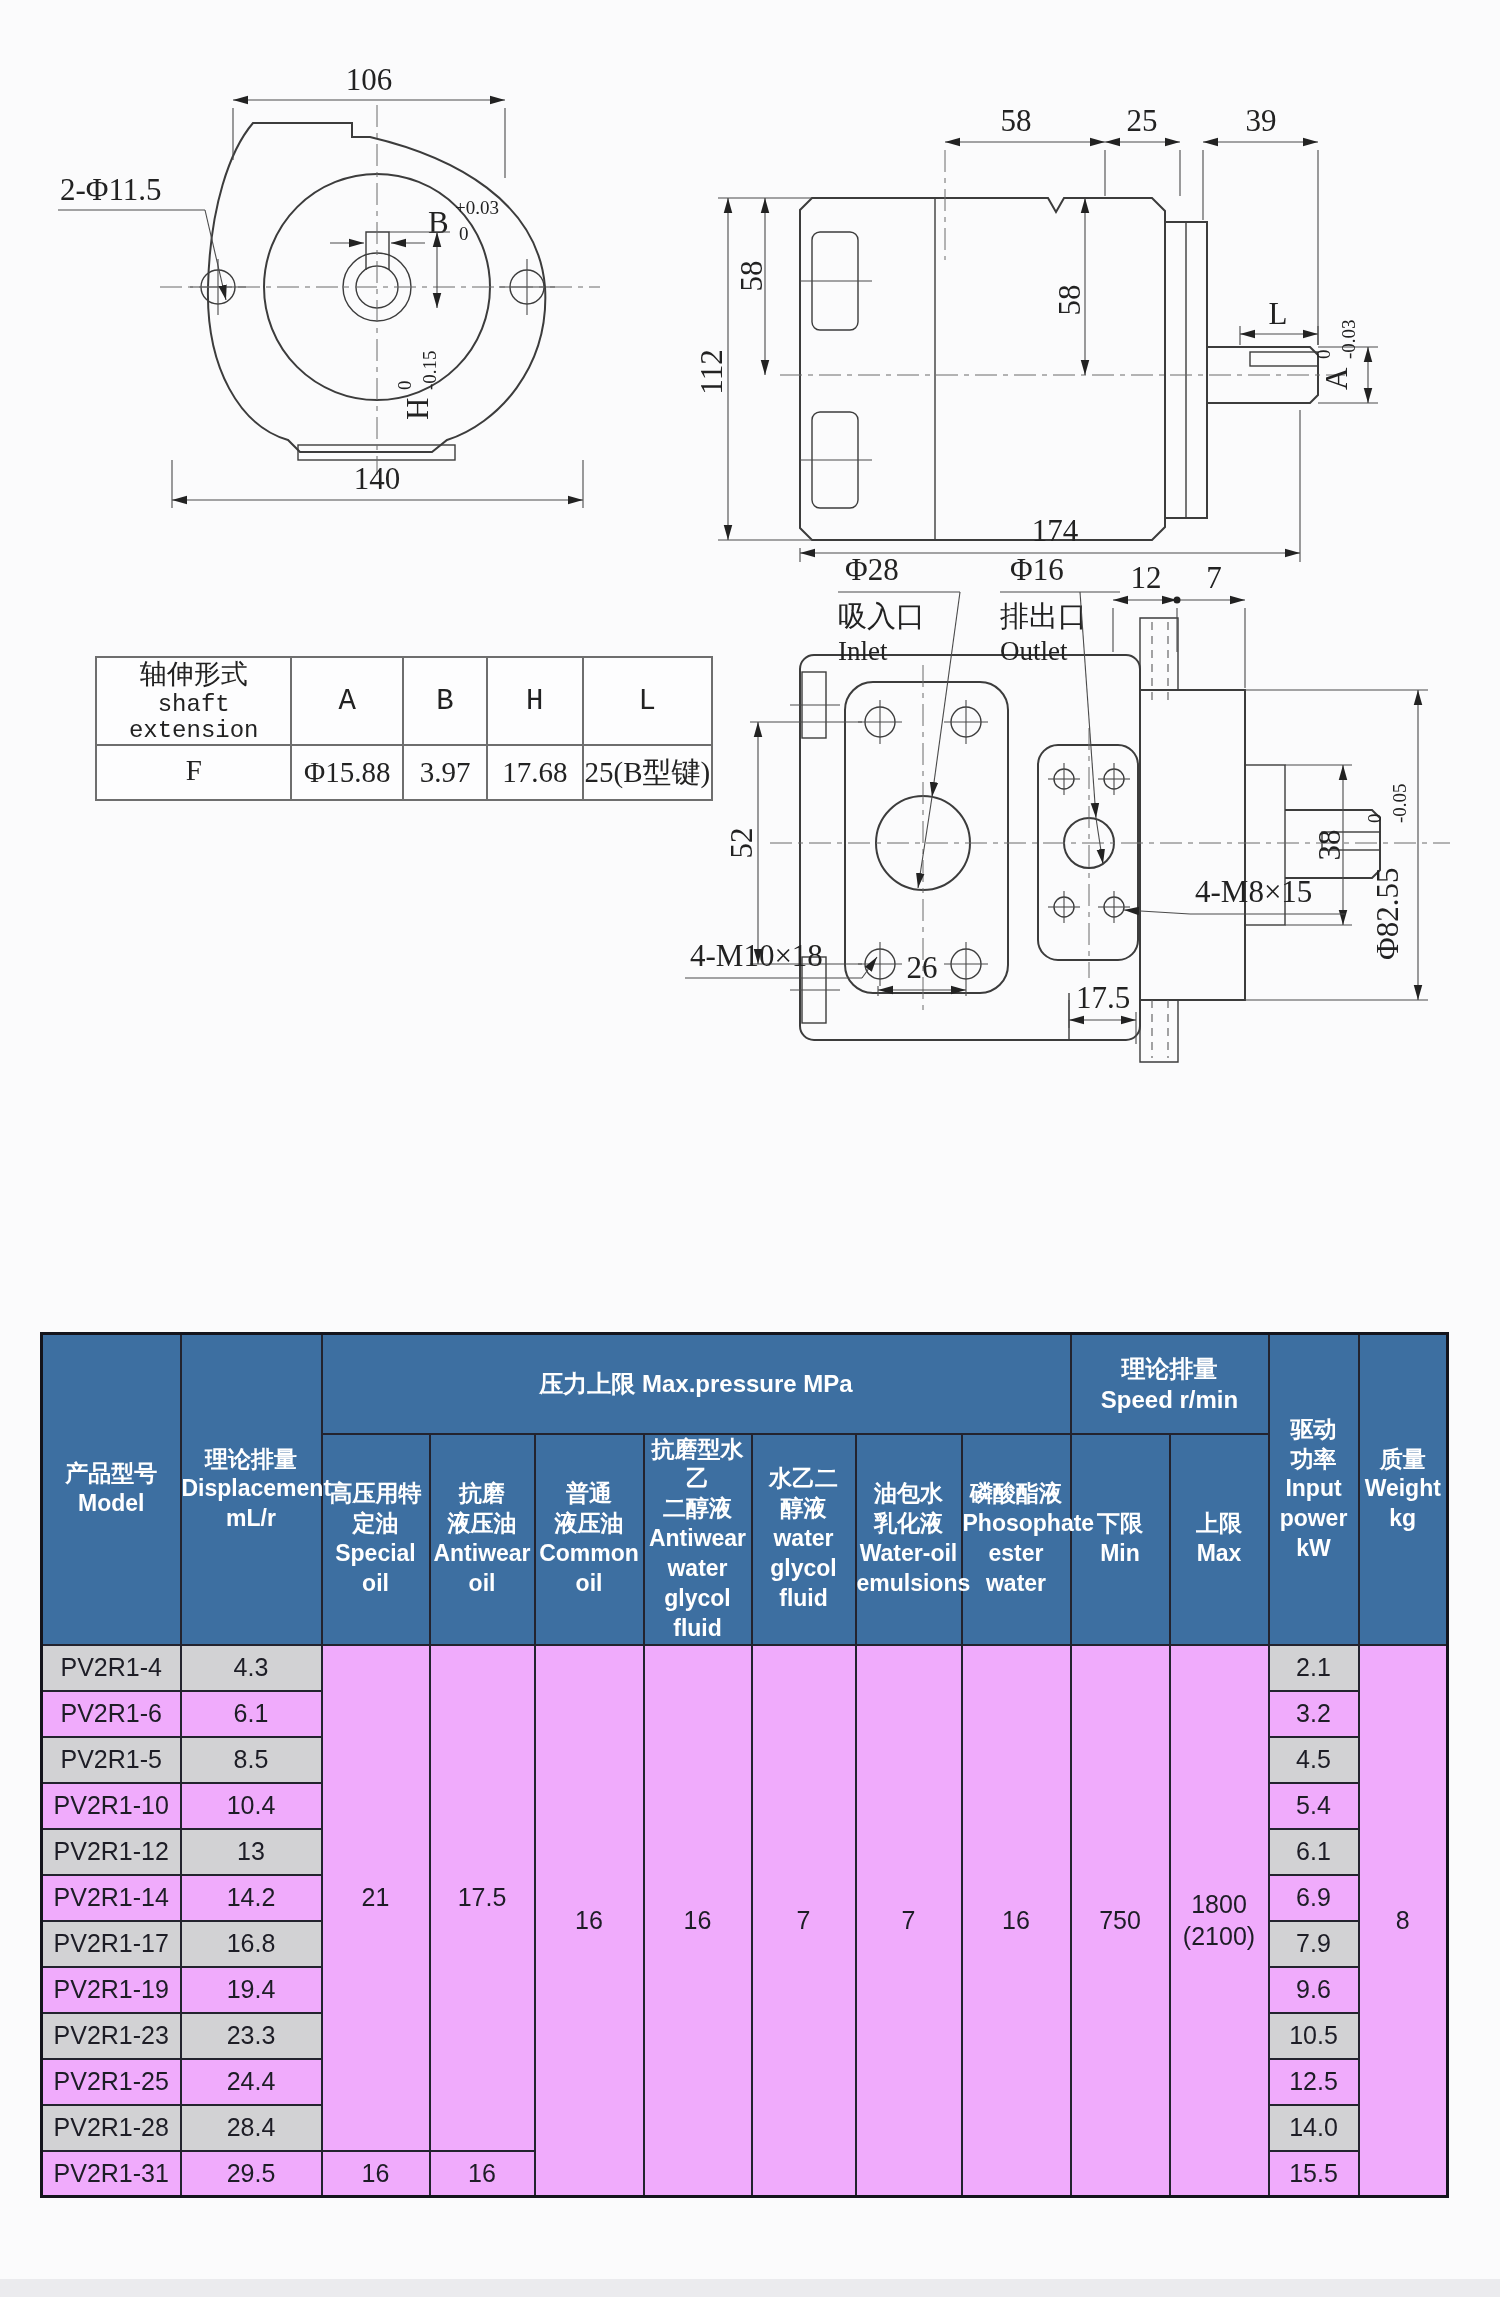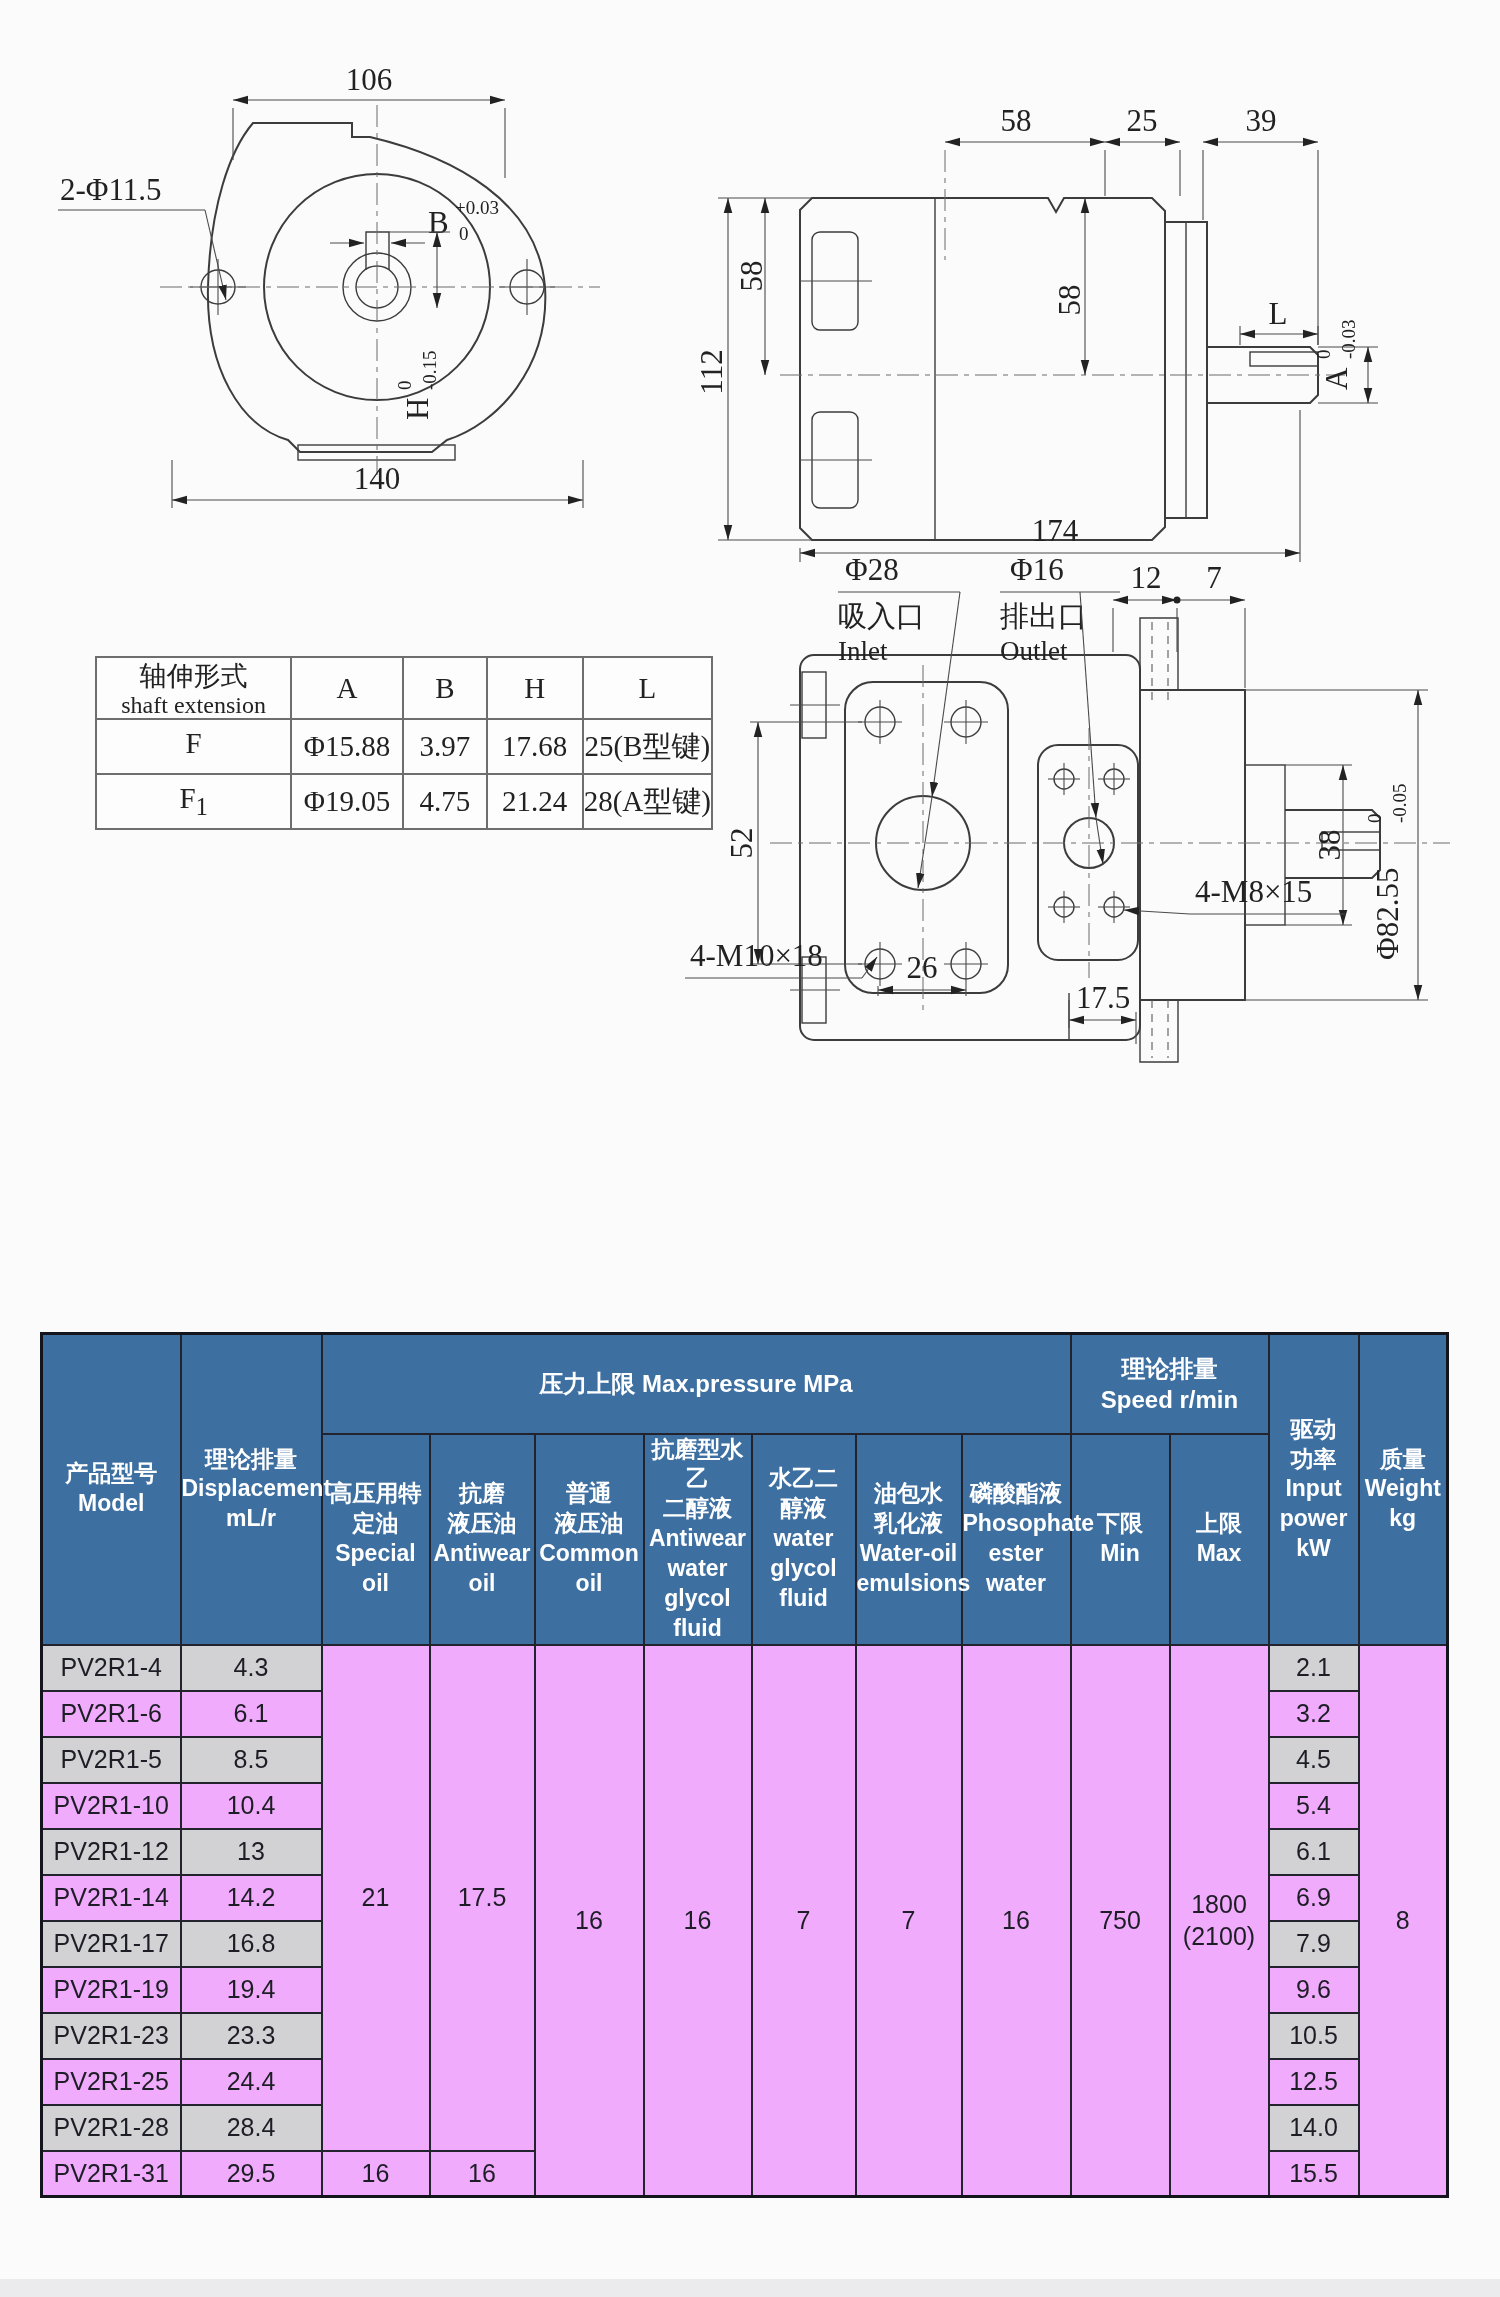--- a/index.html
+++ b/index.html
@@ -16,21 +16,21 @@
   .cl{stroke:#6a6a6a;stroke-width:1;stroke-dasharray:22 6 5 6;fill:none;}
   .dsh{stroke:#5a5a5a;stroke-width:1.1;stroke-dasharray:8 6;fill:none;}
   .dim{font-size:31px;}
   .dimS{font-size:19px;}
   .cjk{font-size:29px;}
   .eng{font-size:27px;}
   
   .shaft{position:absolute;left:95px;top:656px;width:618px;border-collapse:collapse;
     font-family:"Liberation Serif","DejaVu Serif",serif;color:#222;background:#fdfdfe;}
   .shaft td{border:2px solid #6e6e6e;text-align:center;vertical-align:middle;padding:0;}
-  .shaft .h1{height:56px;}
+  .shaft .h1{height:56px;font-family:Liberation Mono, monospace;}
   .shaft .dr{height:55px;font-size:29px;}
   .sh-zh{display:block;font-size:27px;line-height:1.1;padding-top:4px;}
   .sh-en{display:block;font-size:24px;line-height:1.1;}
   .colhead{font-size:29px;}
   
   .spec{position:absolute;left:40px;top:1332px;width:1406px;border-collapse:collapse;
     table-layout:fixed;border:3px solid #14141c;}
   .spec td{border:2px solid #23232e;text-align:center;vertical-align:middle;
     padding:0;white-space:pre-line;line-height:1.3;}
   .spec .hd{background:#3d6fa1;color:#ffffff;font-weight:bold;font-size:23px;}
@@ -283,27 +283,20 @@
     <td class="colhead">H</td>
     <td class="colhead">L</td>
   </tr>
   <tr class="dr">
     <td><span>F</span><sub></sub></td>
     <td>Φ15.88</td>
     <td>3.97</td>
     <td>17.68</td>
     <td>25(B型键)</td>
   </tr>
-  <tr class="dr">
-    <td><span>F</span><sub>1</sub></td>
-    <td>Φ19.05</td>
-    <td>4.75</td>
-    <td>21.24</td>
-    <td>28(A型键)</td>
-  </tr>
 </tbody>
   </table>
 
 <table class="spec">
   <colgroup>
     <col style="width:139px">
       <col style="width:141px">
       <col style="width:108px">
       <col style="width:105px">
     <col style="width:109px">

